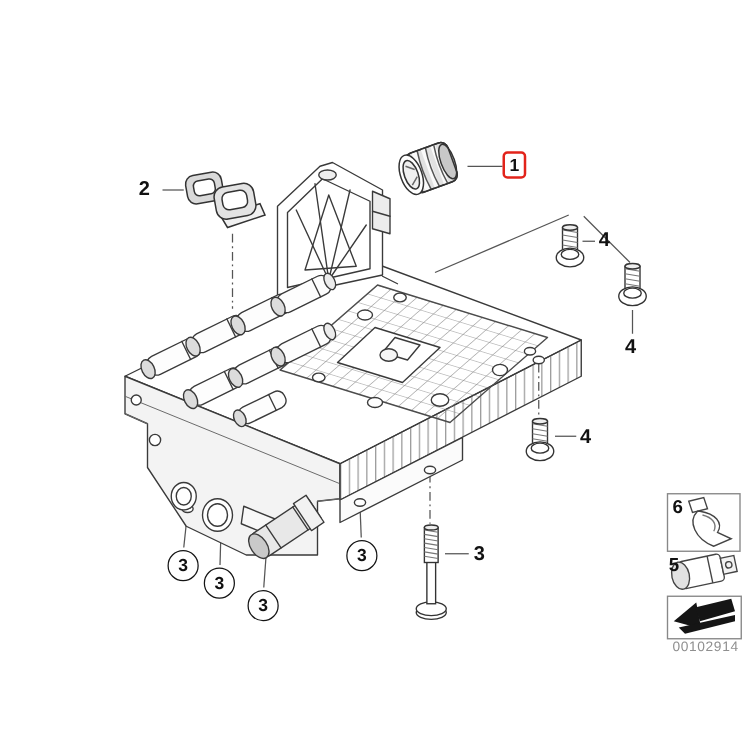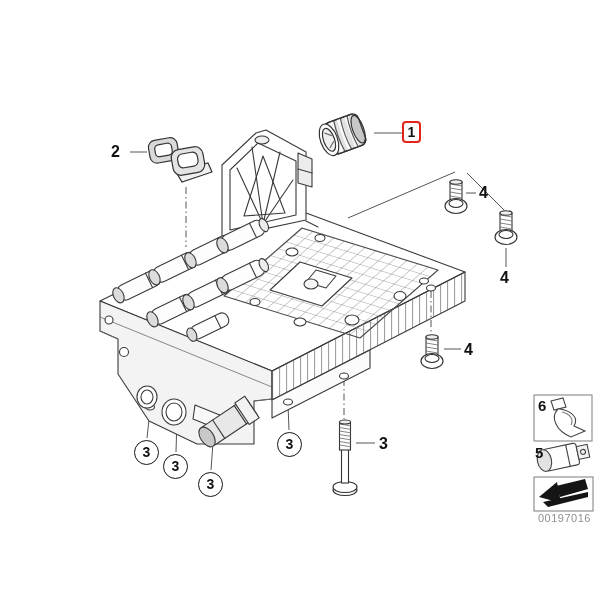--- a/index.html
+++ b/index.html
@@ -264,15 +264,15 @@
 <div class="c3" style="left:277px;top:432px">3</div>
 <div class="lbl" style="left:379px;top:436px">3</div>
 
 <div class="lbl" style="left:479px;top:185px">4</div>
 <div class="lbl" style="left:500px;top:270px">4</div>
 <div class="lbl" style="left:464px;top:342px">4</div>
 
 <div class="legend-num" style="left:538px;top:397px">6</div>
 <div class="legend-num" style="left:535px;top:444px">5</div>
 
-<div class="code" style="left:538px;top:512px">00197016</div>
+<div class="code" style="left:538px;top:512px">00102914</div>
 
 </div>
 
 </body></html>

